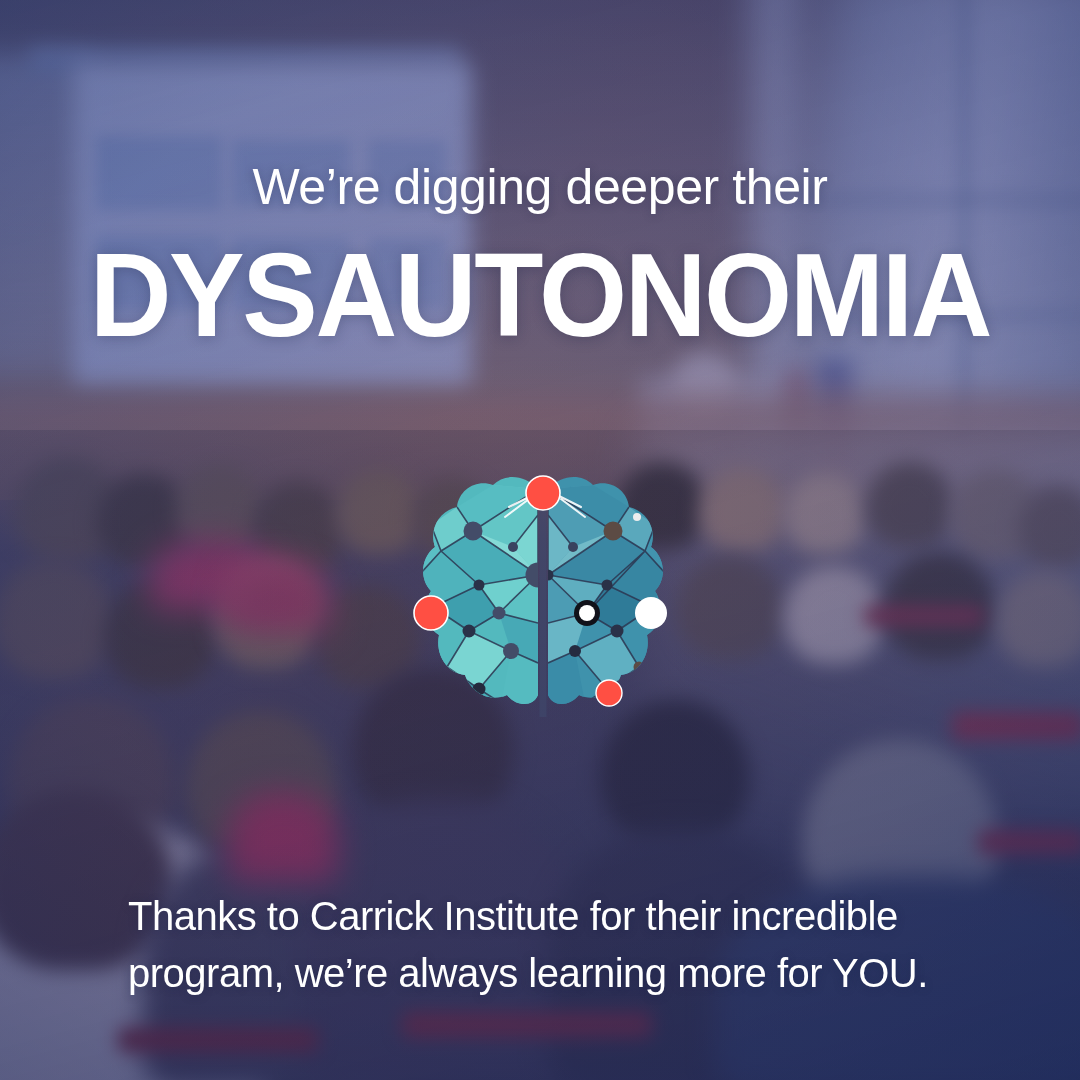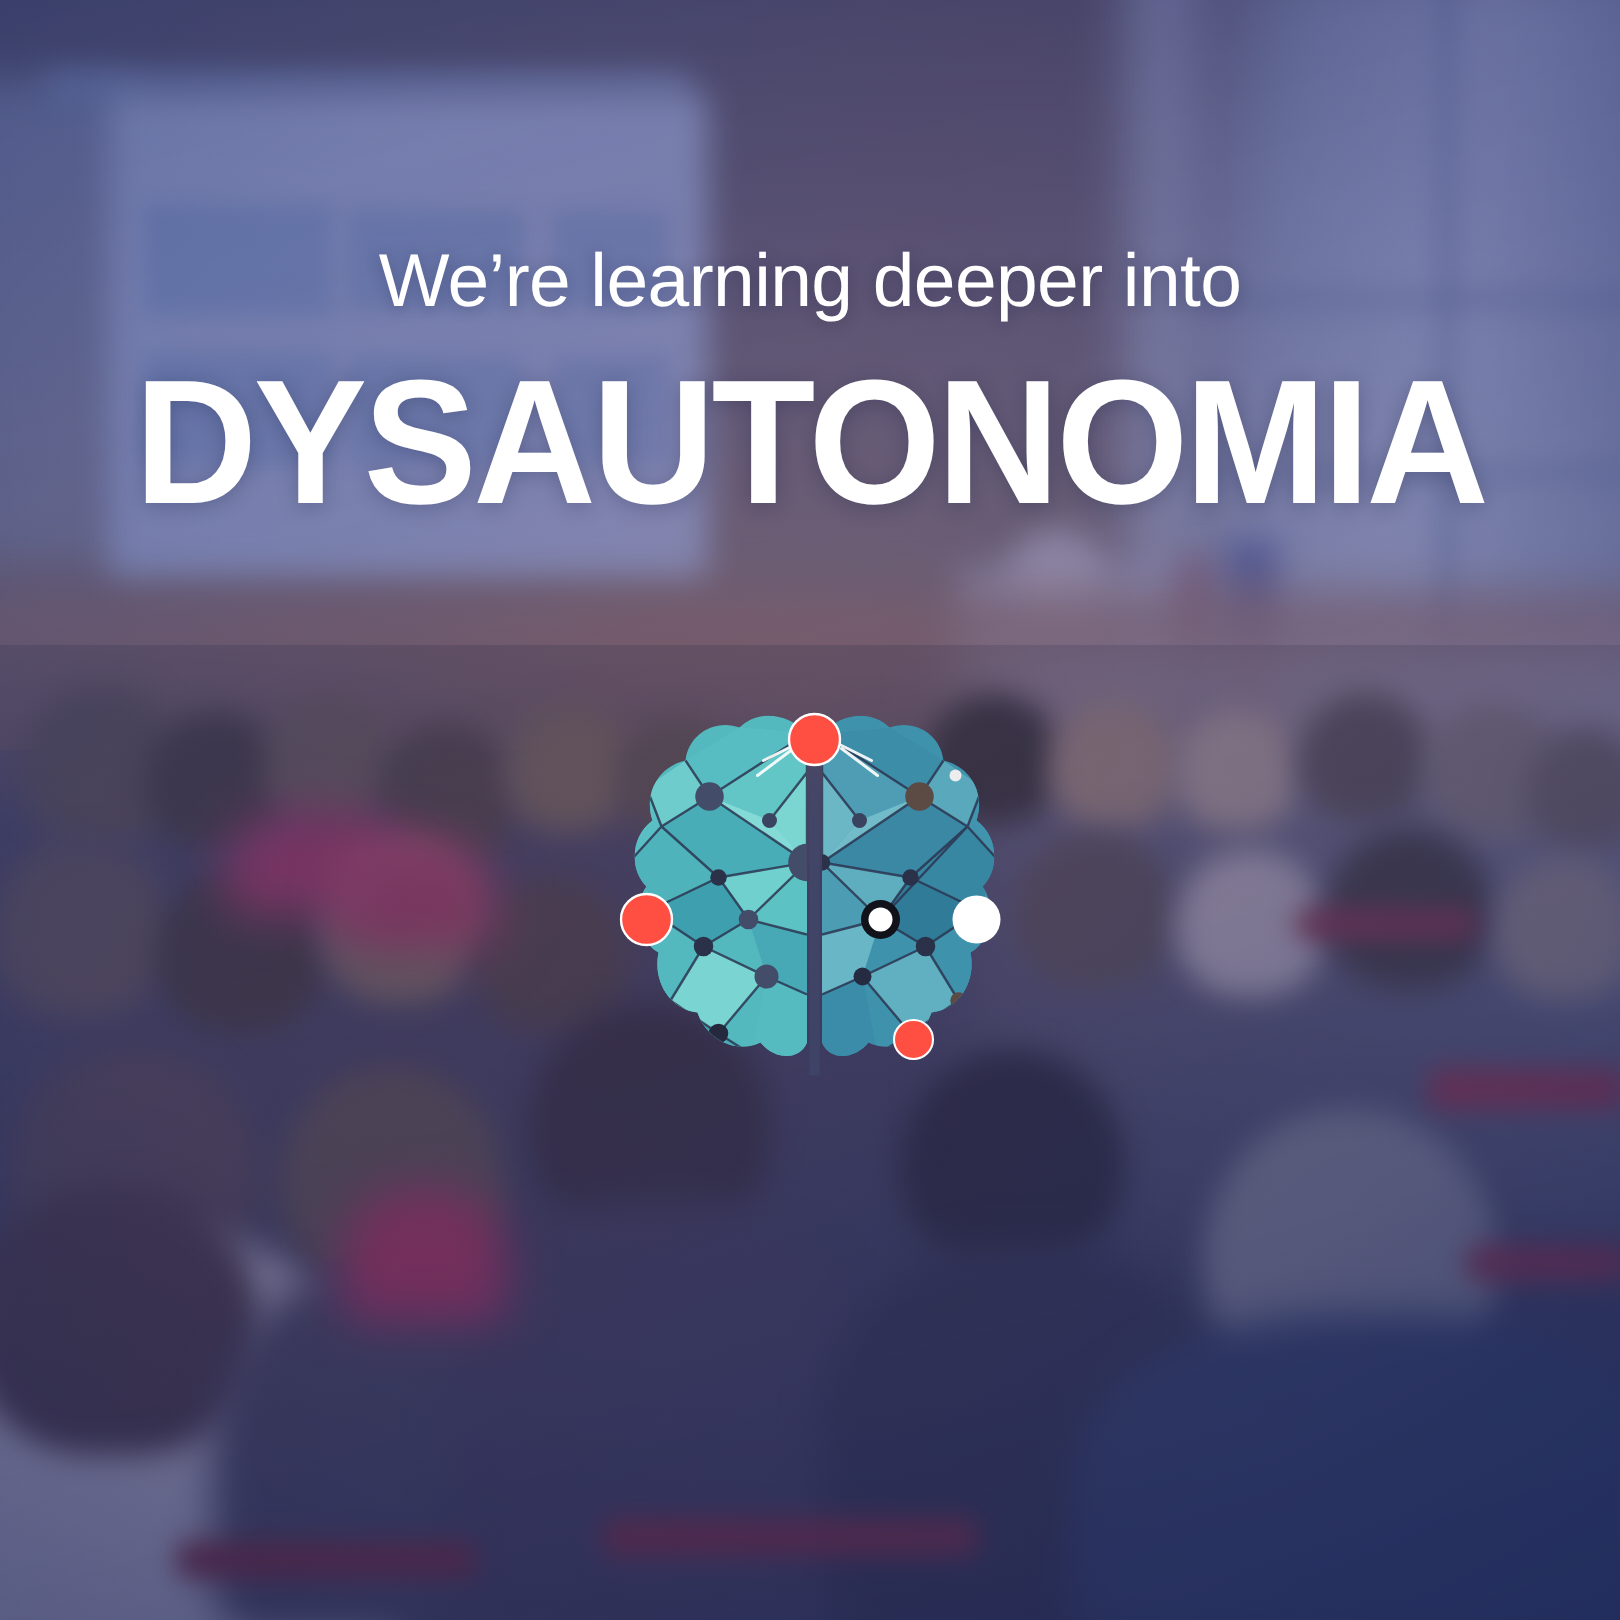--- a/index.html
+++ b/index.html
@@ -298,24 +298,25 @@
     <div class="body-blob" style="left:150px; top:540px; width:120px; height:70px; background:#c03a62; filter:blur(16px);"></div>
     <div class="body-blob" style="left:226px; top:558px; width:90px;  height:56px; background:#d8506e; filter:blur(15px);"></div>
     <div class="body-blob" style="left:228px; top:792px; width:110px; height:90px; background:#c8325a; filter:blur(16px);"></div>
     <div class="body-blob" style="left:230px; top:572px; width:100px; height:60px; background:#b8405e; filter:blur(18px);"></div>
 
     <div class="grade-1"></div>
     <div class="grade-2"></div>
     <div class="grade-3"></div>
   </div>
 
-  <div class="eyebrow">We’re learning deeper into</div>
+  <div class="eyebrow">We’re digging deeper their</div>
 
   <div class="headline">DYSAUTONOMIA</div>
 
+  <div class="caption">Thanks to Carrick Institute for their incredible program, we’re always learning more for YOU.</div>
 
   <div class="logo">
     <svg viewBox="0 0 260 280" xmlns="http://www.w3.org/2000/svg">
       <defs>
         <clipPath id="clipL">
           <path d="M125 34
                    C112 20, 92 18, 80 30
                    C64 24, 46 34, 44 52
                    C26 56, 16 74, 22 92
                    C8 102, 6 124, 18 136

